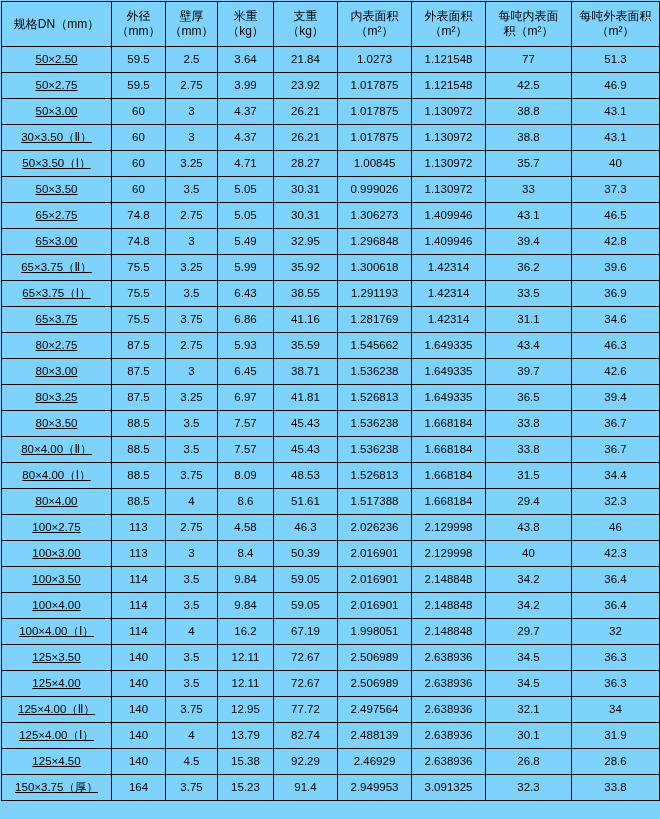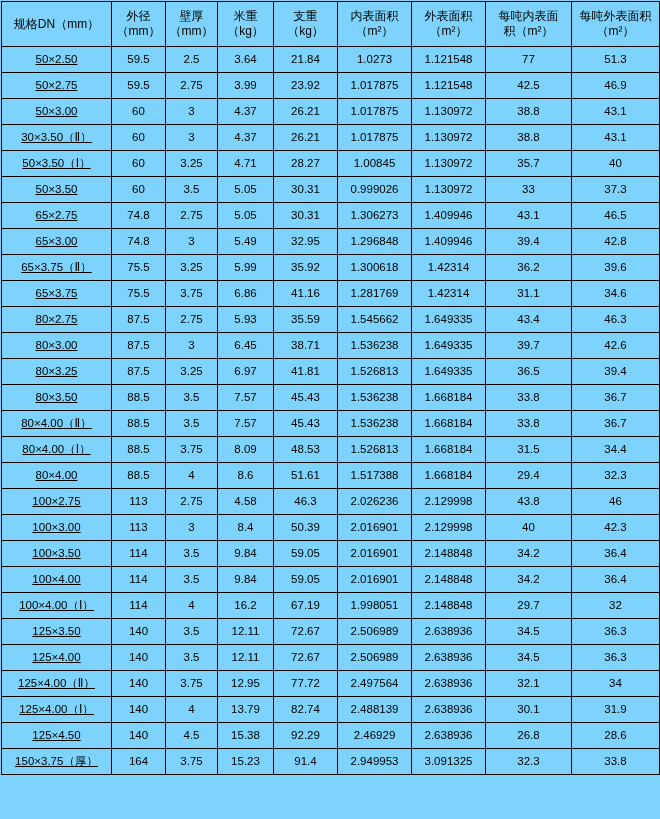--- a/index.html
+++ b/index.html
@@ -211,20 +211,31 @@
           <td>75.5</td>
           <td>3.25</td>
           <td>5.99</td>
           <td>35.92</td>
           <td>1.300618</td>
           <td>1.42314</td>
           <td>36.2</td>
           <td>39.6</td>
         </tr>
         <tr>
+          <td class="first">65×3.75（Ⅰ）</td>
+          <td>75.5</td>
+          <td>3.5</td>
+          <td>6.43</td>
+          <td>38.55</td>
+          <td>1.291193</td>
+          <td>1.42314</td>
+          <td>33.5</td>
+          <td>36.9</td>
+        </tr>
+        <tr>
           <td class="first">65×3.75</td>
           <td>75.5</td>
           <td>3.75</td>
           <td>6.86</td>
           <td>41.16</td>
           <td>1.281769</td>
           <td>1.42314</td>
           <td>31.1</td>
           <td>34.6</td>
         </tr>

